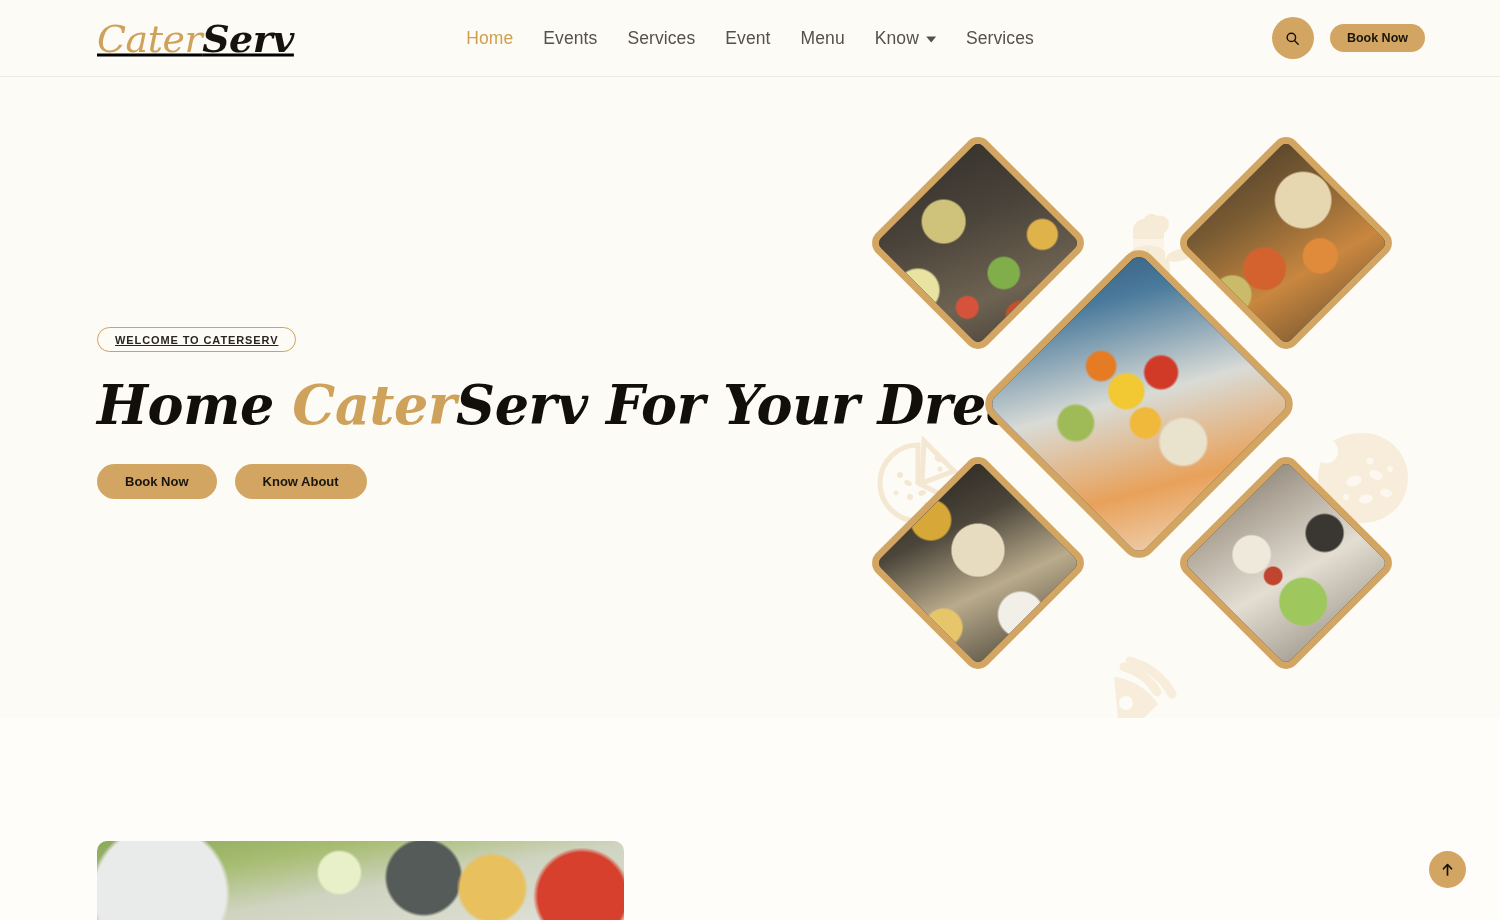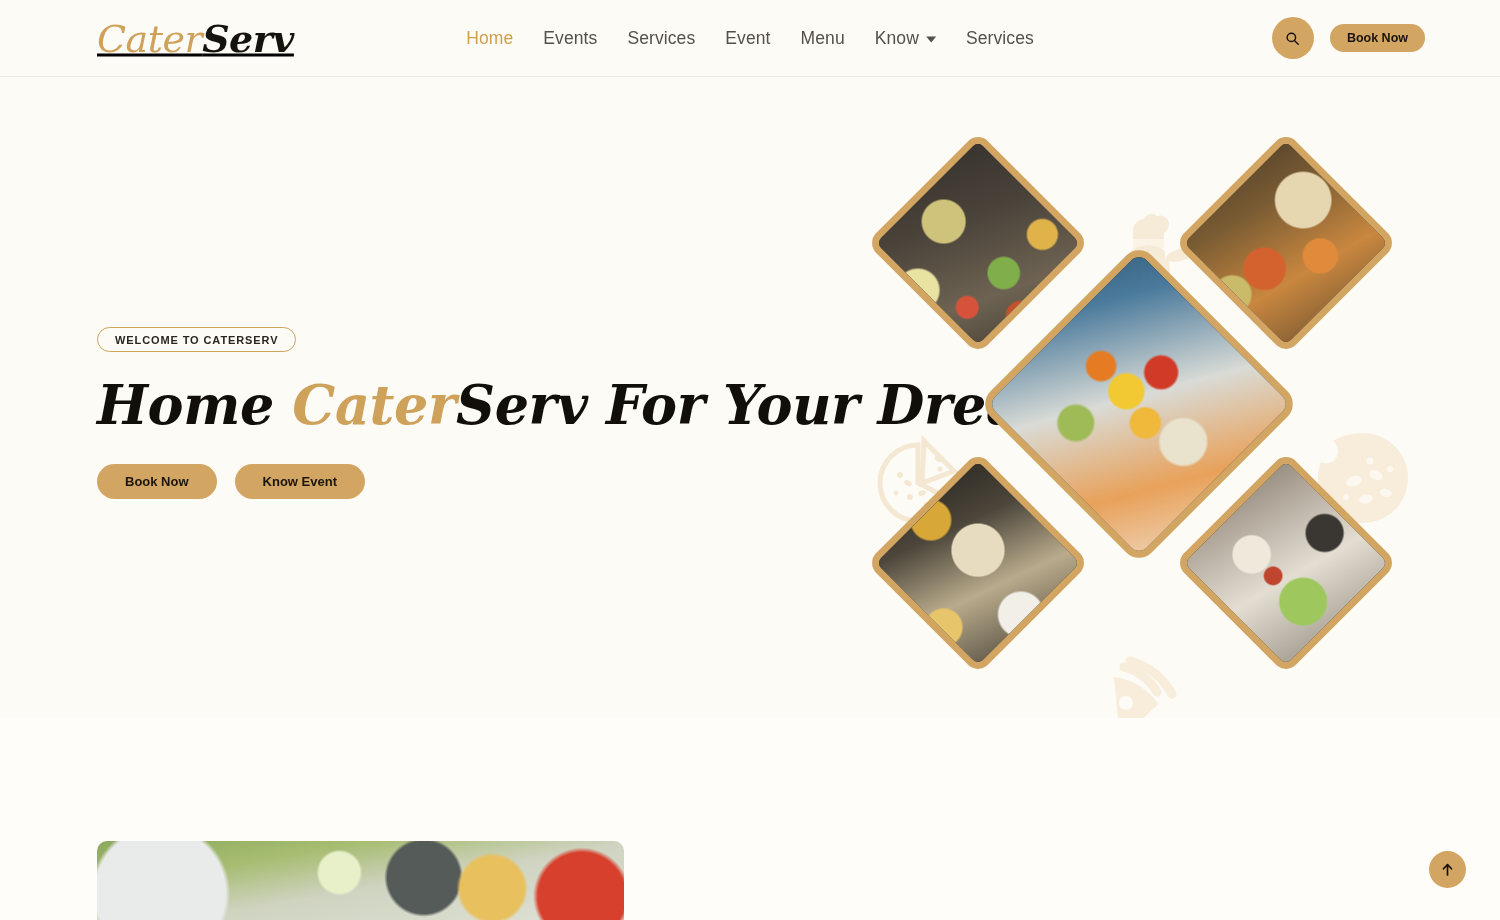--- a/index.html
+++ b/index.html
@@ -90,20 +90,21 @@
   }
   .badge {
     display: inline-flex; align-items: center;
     height: 25px; padding: 0 17px;
     border: 1px solid #cfa25c;
     border-radius: 13px;
     font-size: 11px; font-weight: 700;
     letter-spacing: .9px;
     color: #2a2520;
     white-space: nowrap;
+    text-decoration: underline;
   }
   .hero-title {
     margin-top: 24px;
     font-family: "DejaVu Serif", serif;
     font-style: italic;
     font-weight: 700;
     font-size: 54px;
     line-height: 1.08;
     color: #120f0a;
     letter-spacing: -0.4px;
@@ -275,21 +276,21 @@
 
 <div class="hero">
 
   <div class="hero-left">
     <div class="badge">WELCOME TO CATERSERV</div>
 
     <h1 class="hero-title"><span>Home </span><span class="hl">Cater</span><span>Serv For Your Dream Event</span></h1>
 
     <div class="hero-btns">
       <button class="btn-pill">Book Now</button>
-      <button class="btn-pill">Know Event</button>
+      <button class="btn-pill">Know About</button>
     </div>
   </div>
 
   <div class="wm wm-chef">
     <svg viewBox="0 0 86 104" width="86" height="104">
       <g fill="#f6ebd7">
         <path d="M28 22c0-7 5-12 11-12 2-5 9-7 13-3 6-2 12 2 12 8 0 4-2 7-5 9v6H28v-8z"></path>
         <rect x="28" y="30" width="31" height="9" rx="2" fill="#fbf4e6"></rect>
         <path d="M26 44c0-3 3-5 7-6l10-2 10 2c4 1 7 3 7 6v58H26V44z"></path>
         <path d="M43 40v62" stroke="#f2e4c9" stroke-width="1.6" fill="none"></path>

